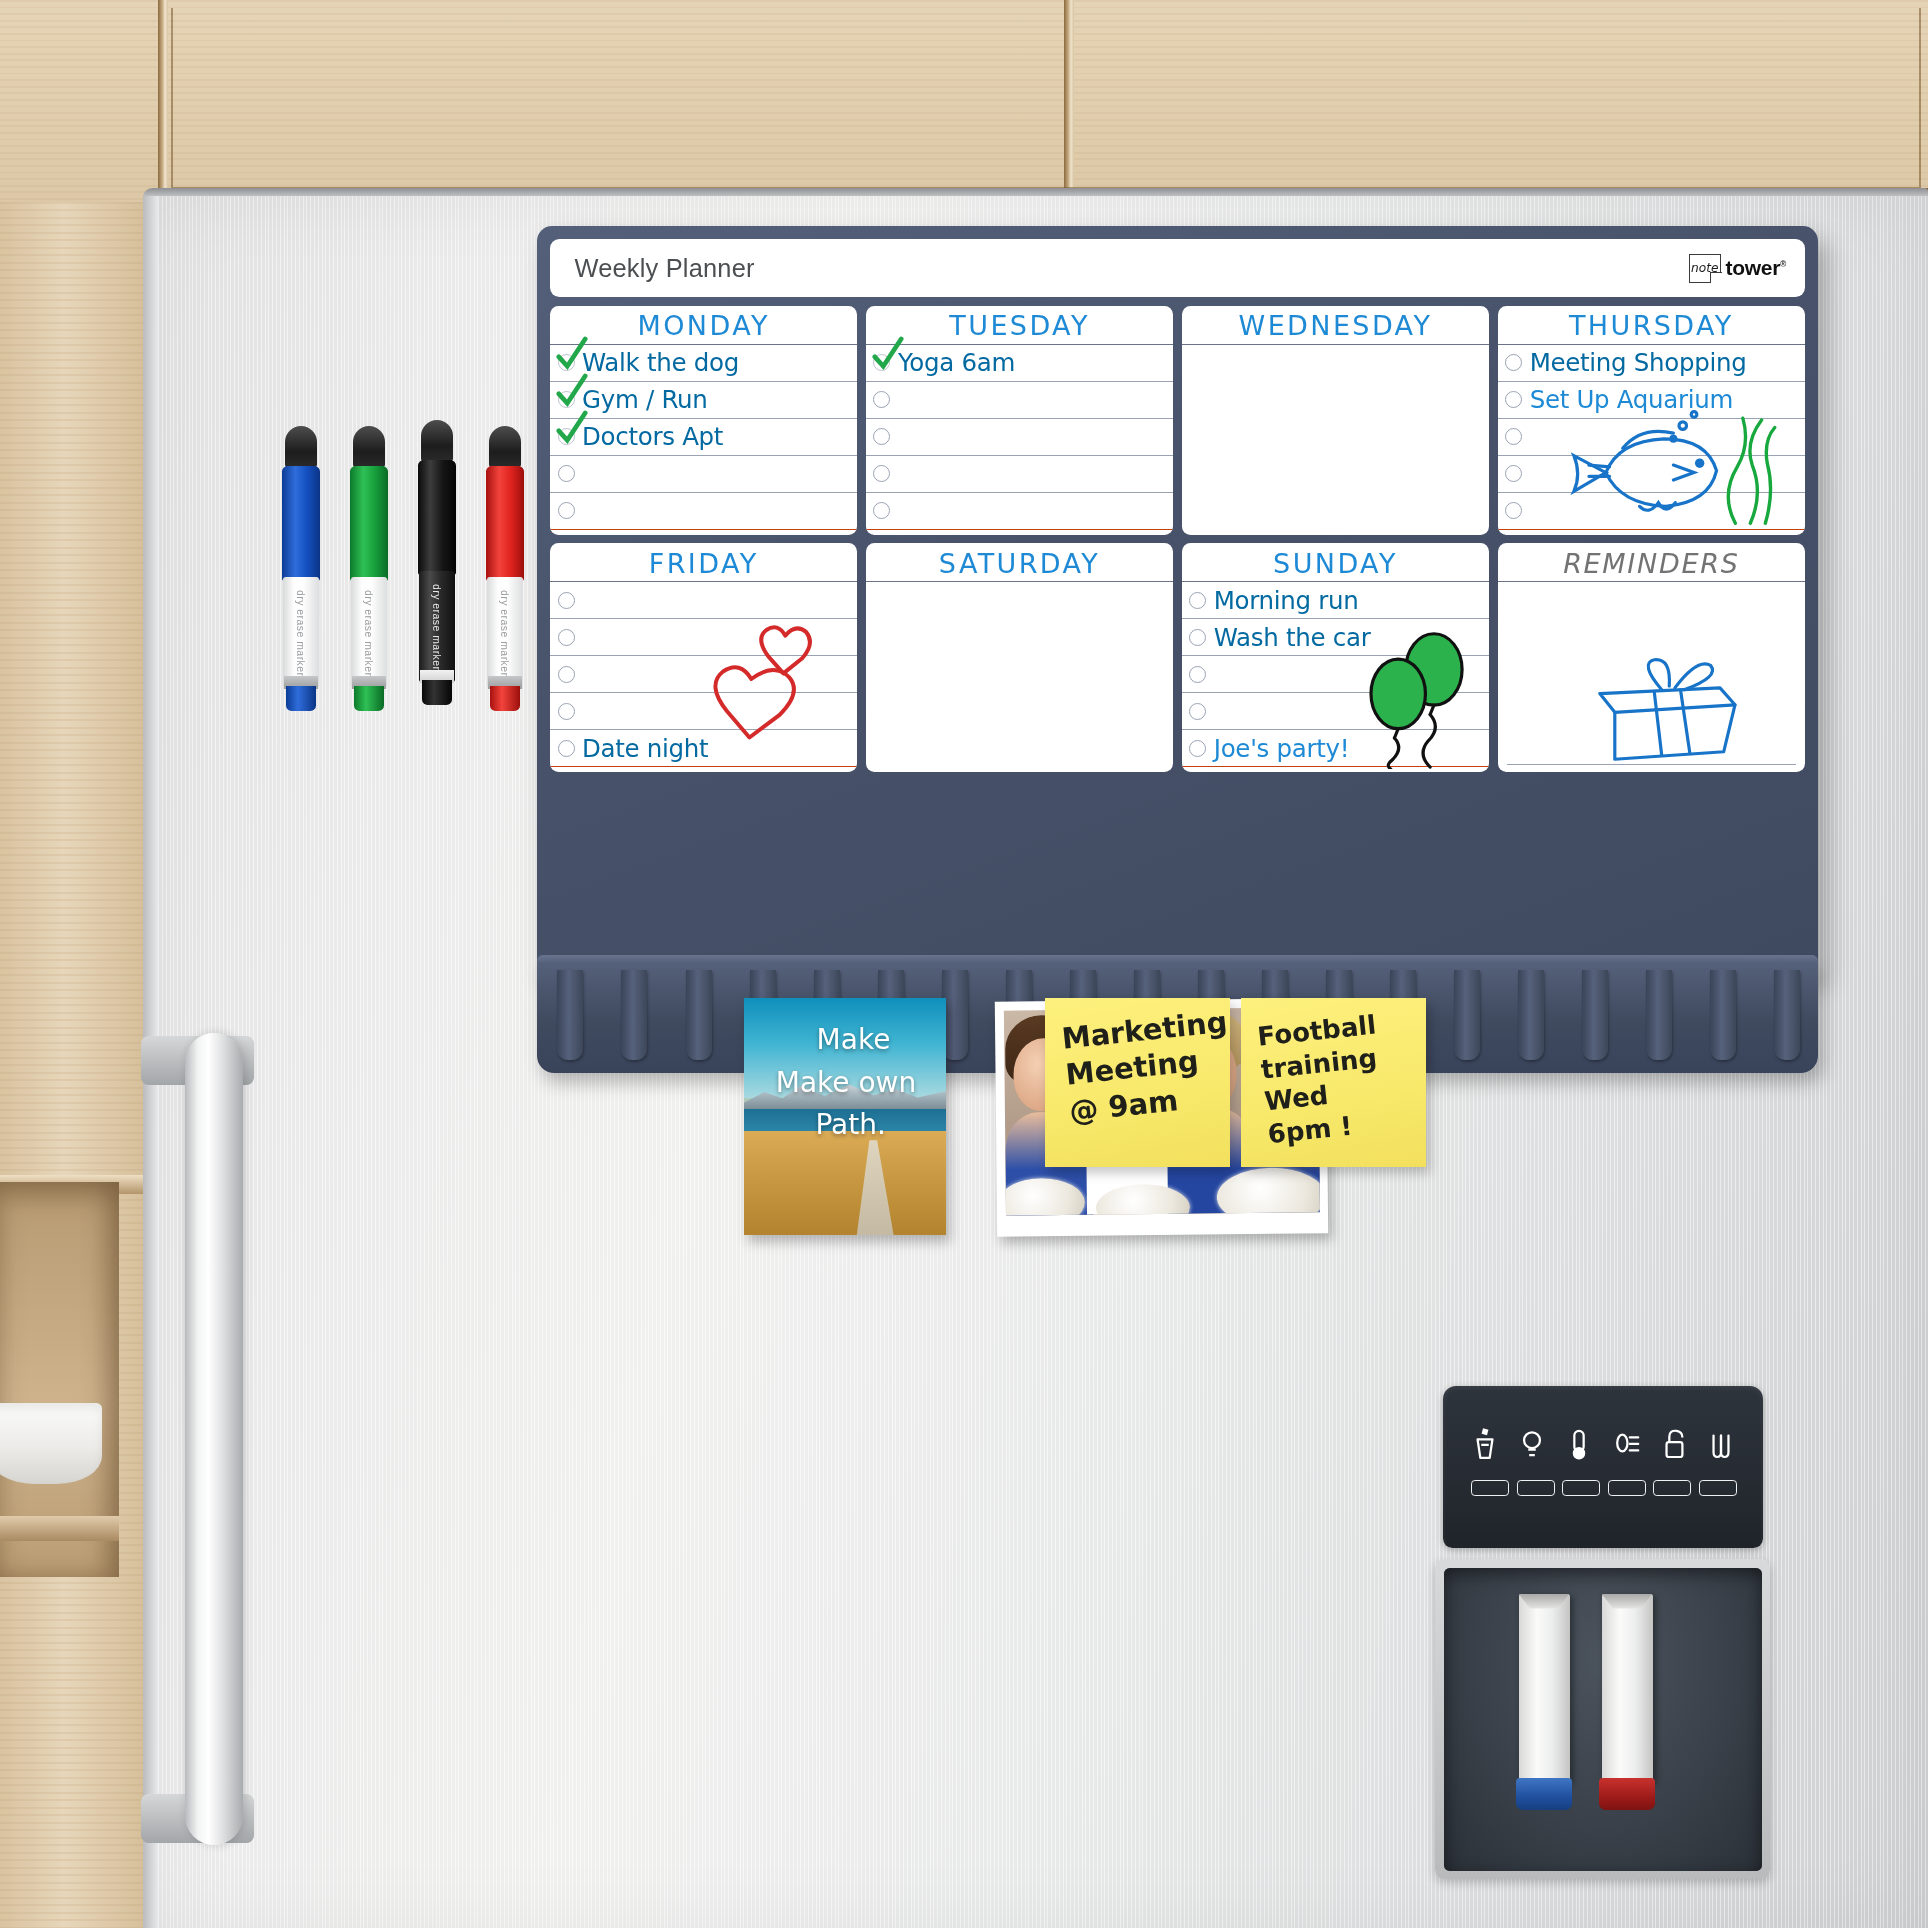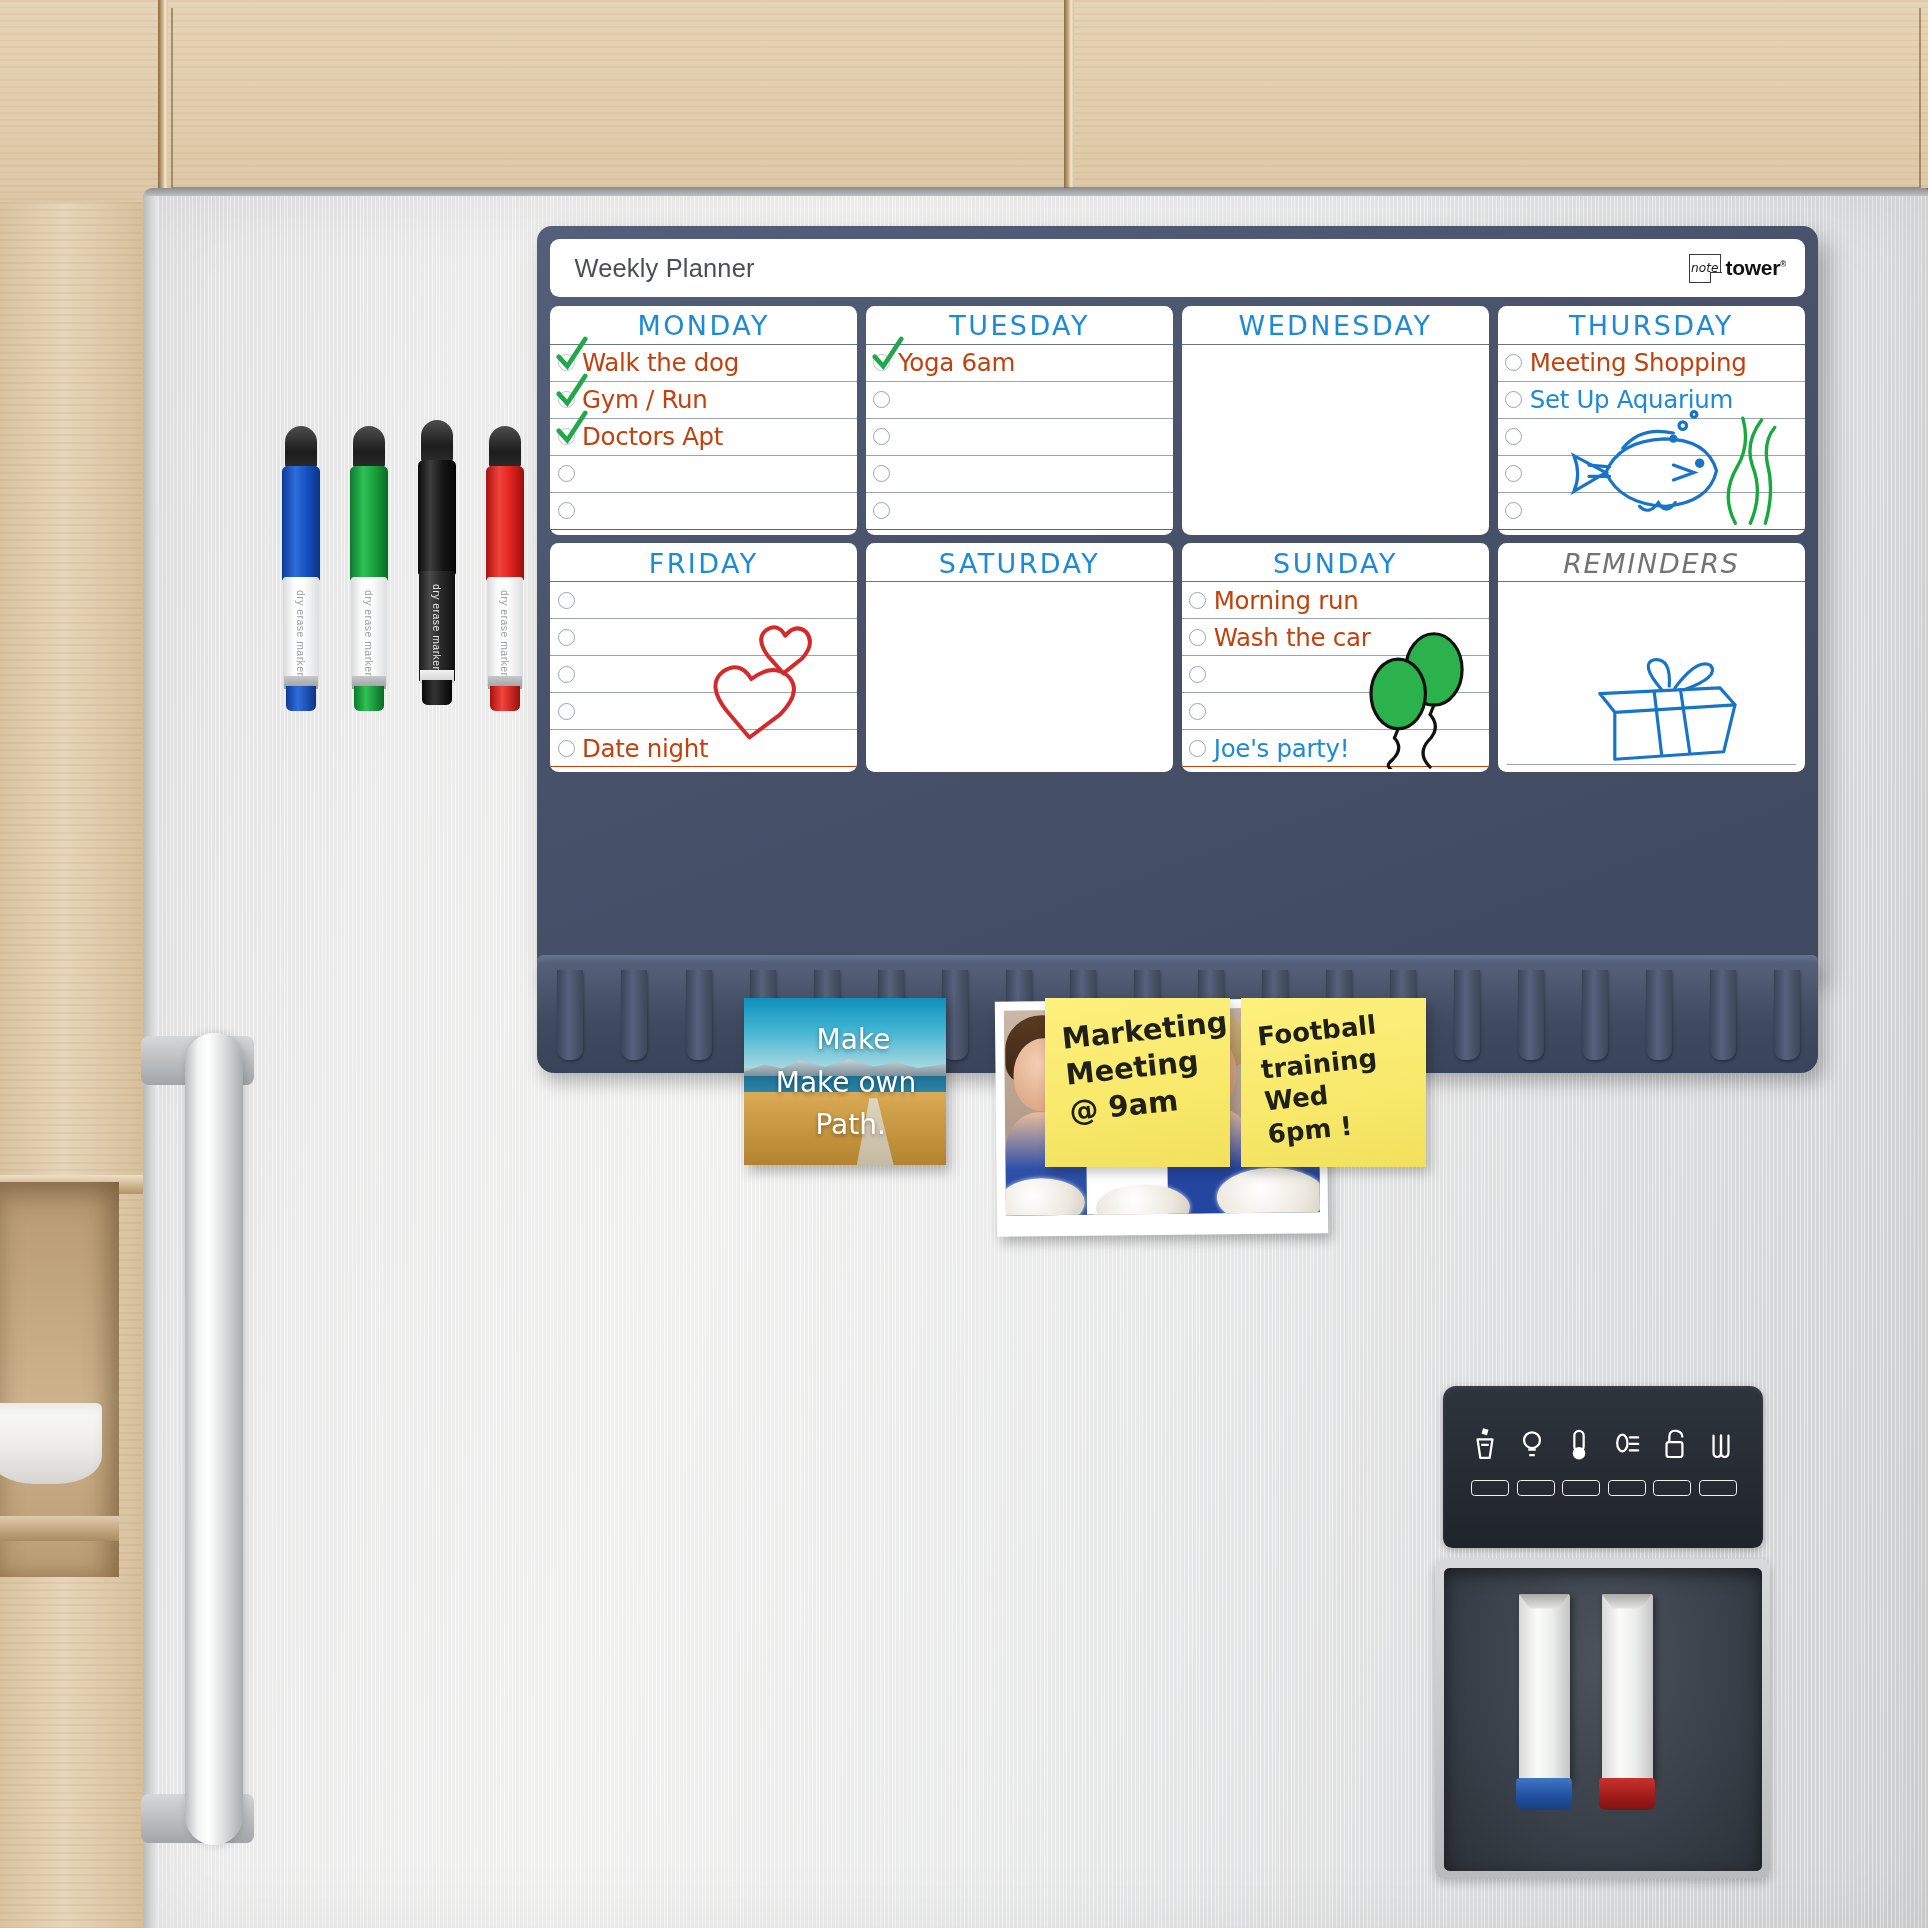--- a/index.html
+++ b/index.html
@@ -183,21 +183,21 @@
     width: 17px; height: 17px; border: 1.5px solid #9aa3b3;
     border-radius: 50%; flex: 0 0 17px; margin-right: 7.5px;
     position: relative; background: #fff;
   }
   .chk.done { border-color: #bcc3cd; }
   .tick {
     position: absolute; left: -2.8px; top: -19px; width: 32px; height: 36px;
     pointer-events: none;
   }
   .task {
-    font-size: 24.5px; color: #c2410c; white-space: nowrap;
+    font-size: 24.5px; color: #0369a1; white-space: nowrap;
     font-family: "DejaVu Sans", sans-serif; letter-spacing: -0.3px;
   }
   .task.blue { color: #1e8ad6; }
   .task.red { color: #d92b2b; }
   .reminder-text {
     position: absolute; left: 15px; top: 49px; width: 92%;
     font-size: 25.4px; line-height: 1.12; color: #d92b2b;
     font-family: "DejaVu Sans", sans-serif;
   }
   .reminder-base-line {
@@ -220,21 +220,21 @@
   }
   .clip {
     position: absolute; top: 970px; width: 26px; height: 90px;
     background: linear-gradient(90deg, #3a4459, #56617c 45%, #3d4759);
     border-radius: 0 0 11.3px 11.3px;
     box-shadow: 0.9px 1.9px 2.8px rgba(0,0,0,.3);
   }
 
   
   .postcard {
-    position: absolute; left: 744px; top: 998px; width: 202px; height: 167px;
+    position: absolute; left: 744px; top: 998px; width: 202px; height: 237px;
     box-shadow: 3.8px 6.6px 11.3px rgba(0,0,0,.26);
     overflow: hidden;
     background: linear-gradient(180deg, #1b9fc4 0%, #57c6dd 26%, #9fd4d6 40%, #d9ab5e 52%, #cf9d4e 72%, #b98a3f 100%);
   }
   .pc-sky { position:absolute; left:0; top:0; width:100%; height:42%;
     background: linear-gradient(180deg, #0f8fbb 0%, #3fb4d2 45%, #a8d9e0 100%); }
   .pc-mtn { position:absolute; left:0; top:33%; width:100%; height:16%;
     background: linear-gradient(180deg, #e9eef1 0%, #9fb0b8 55%, #6e7f88 100%);
     clip-path: polygon(0% 70%, 10% 42%, 19% 58%, 28% 26%, 40% 52%, 52% 22%, 64% 50%, 75% 34%, 86% 56%, 100% 40%, 100% 100%, 0% 100%); }
   .pc-lake { position:absolute; left:0; top:47%; width:100%; height:11%;

